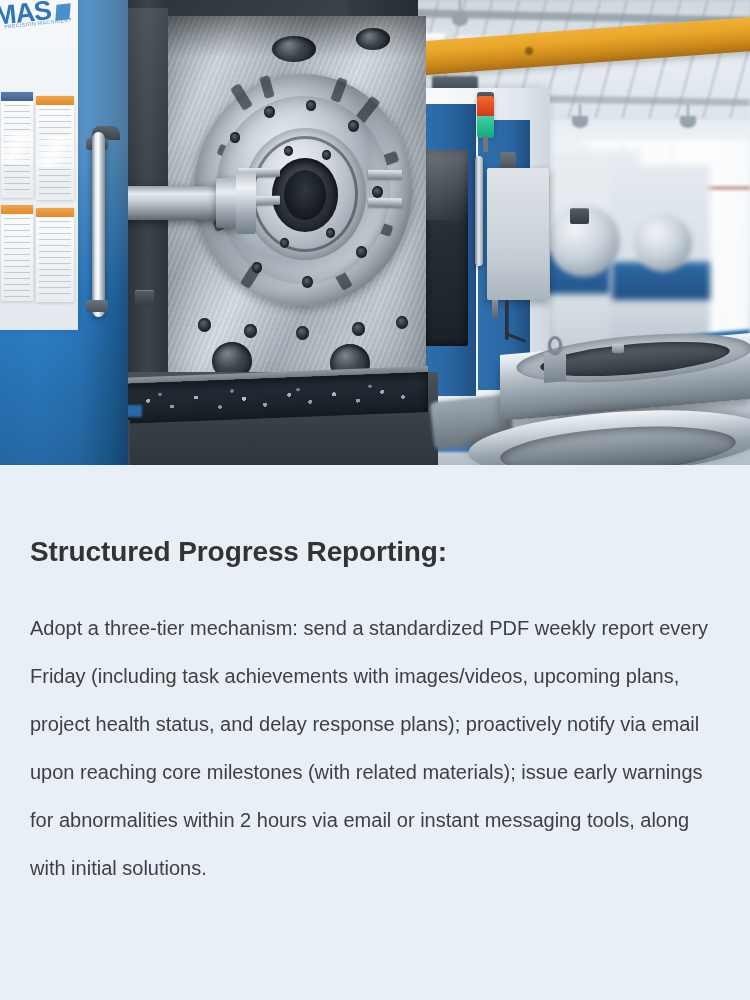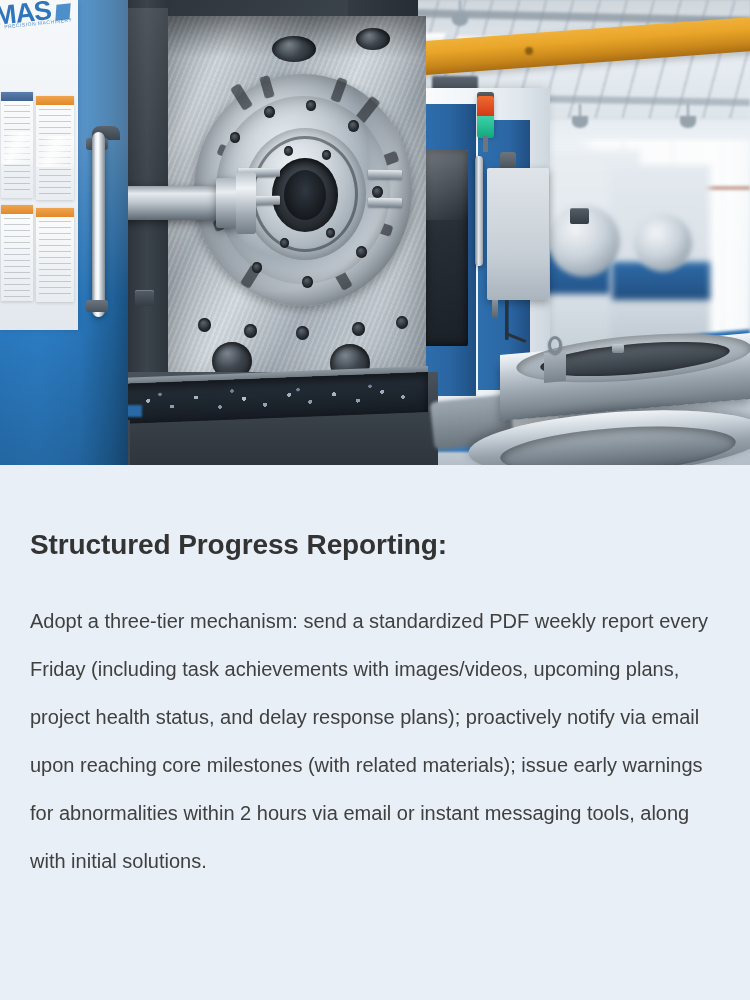--- a/index.html
+++ b/index.html
@@ -561,21 +561,21 @@
   .fg-left-part {
     position:absolute; left:432px; top:398px; width:80px; height:48px;
     background:linear-gradient(to bottom,#9ea8b1,#6a747d);
     border-radius:6px; transform:rotate(-6deg); filter:blur(1.4px);
   }
 
   
   .content {
     position:absolute; left:0; top:465px; width:750px; height:535px;
     background:#e9eff7;
-    padding:10px 30px;
+    padding:17px 30px;
   }
   .heading {
     margin-top:53px;
     font-size:28px;
     font-weight:bold;
     color:#333333;
     letter-spacing:-.1px;
     line-height:1.2;
   }
   .body-text {

